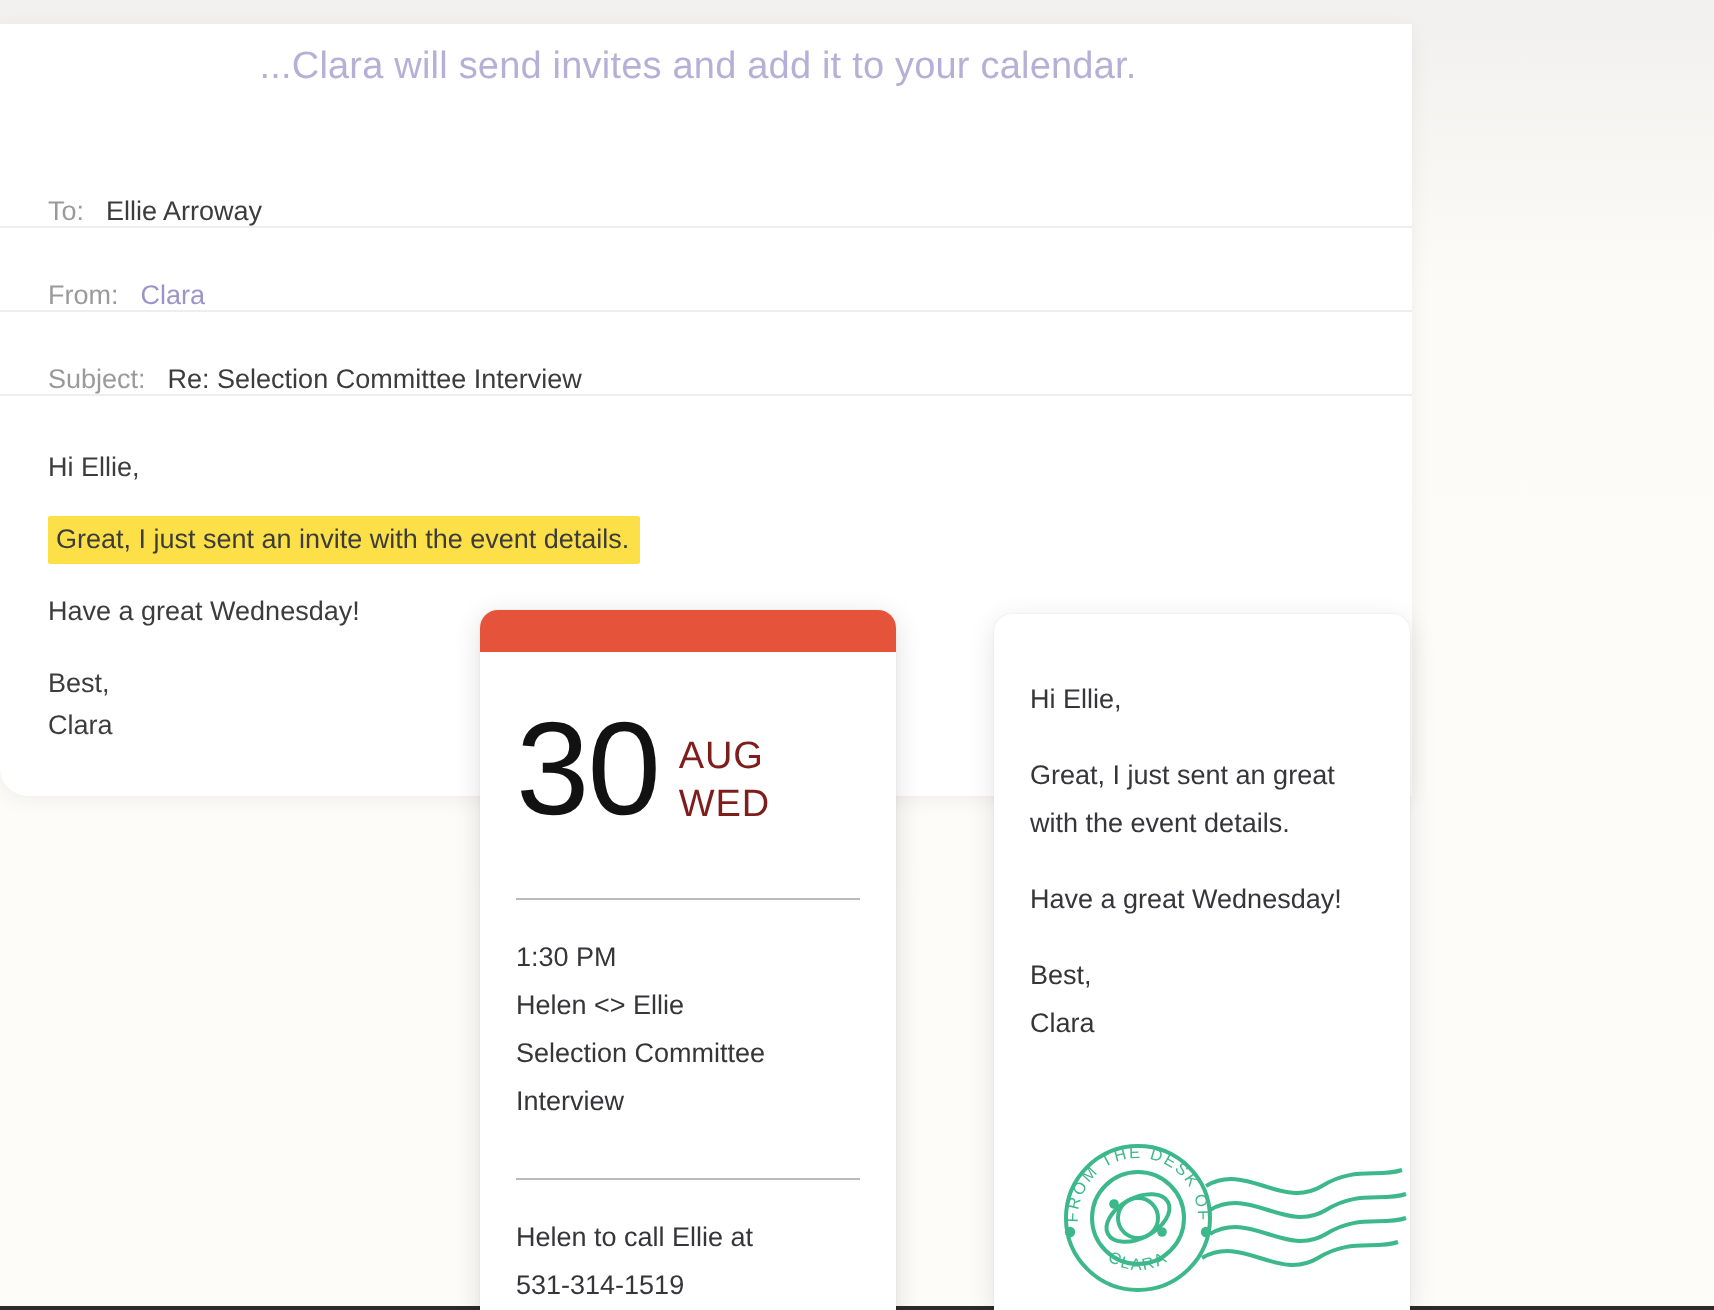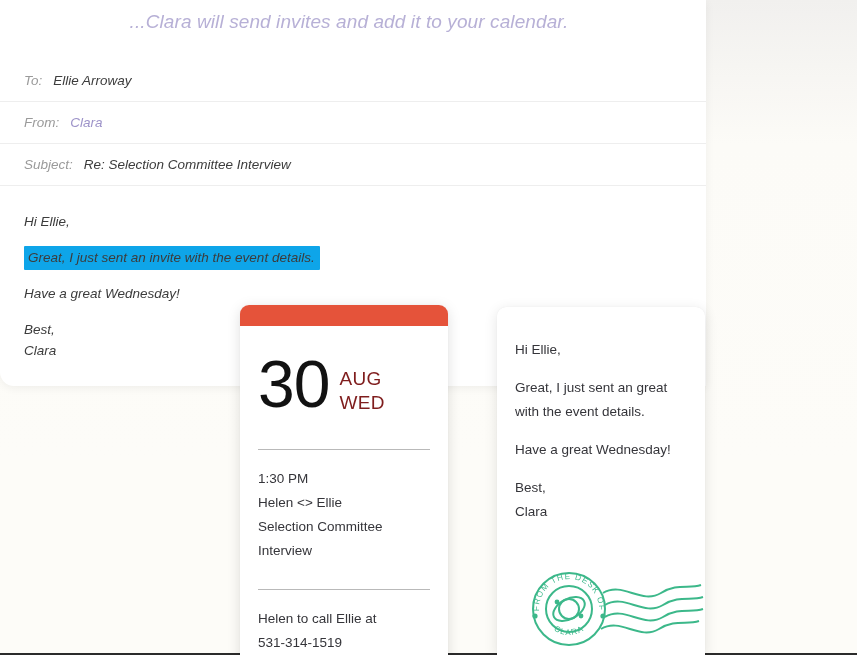--- a/index.html
+++ b/index.html
@@ -27,43 +27,42 @@
     right: 0;
     bottom: 0;
     height: 2px;
     background: #2b2b2b;
   }
 
   
   #email-panel {
     position: absolute;
     left: 0;
-    top: 0;
+    top: 12px;
     width: 706px;
     height: 386px;
     background: #ffffff;
     border-bottom-left-radius: 14px;
     border-bottom-right-radius: 0px;
     box-shadow: 0 2px 10px rgba(0,0,0,0.06);
     overflow: hidden;
-    font-style: italic;
   }
 
   .headline {
     text-align: center;
     color: #b7b0d6;
     font-size: 19px;
     letter-spacing: 0.1px;
     padding-top: 11px;
     padding-right: 8px;
   }
 
   .field-row {
     display: flex;
-    align-items: center;
+    align-items: flex-end;
     height: 42px;
     padding-left: 24px;
     border-bottom: 1px solid #eeeeee;
     box-sizing: border-box;
   }
   #row-to     { margin-top: 27px; }
 
   .field-label {
     color: #9a9a9a;
     font-size: 13.5px;
@@ -82,21 +81,21 @@
   }
   .body-line {
     color: #3c3c3c;
     font-size: 13.5px;
     line-height: 19px;
     margin-bottom: 17px;
   }
   .body-line.tight { margin-bottom: 2px; }
   .body-line.last  { margin-bottom: 0; }
   .hl {
-    background: #0ea5e9;
+    background: #fde047;
     padding: 4px 5px 5px 4px;
     border-radius: 1px;
   }
 
   
   #calendar-card {
     position: absolute;
     left: 240px;
     top: 305px;
     width: 208px;

